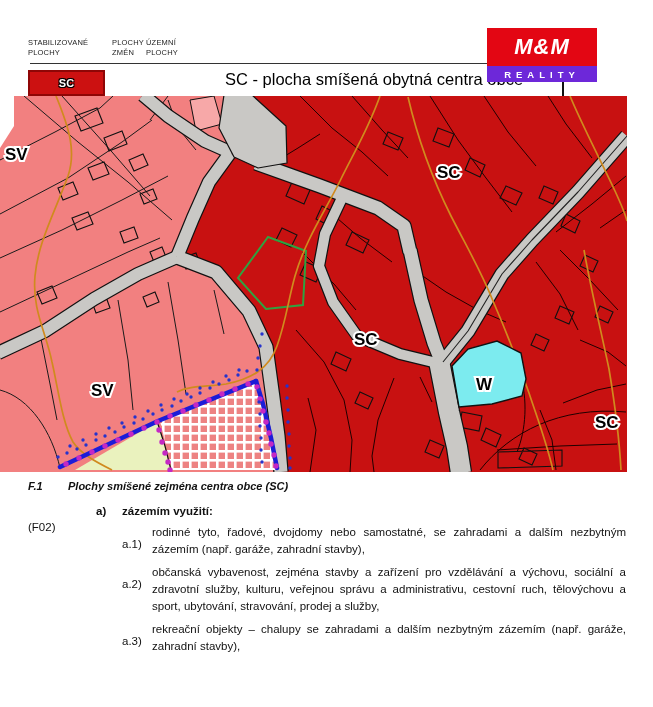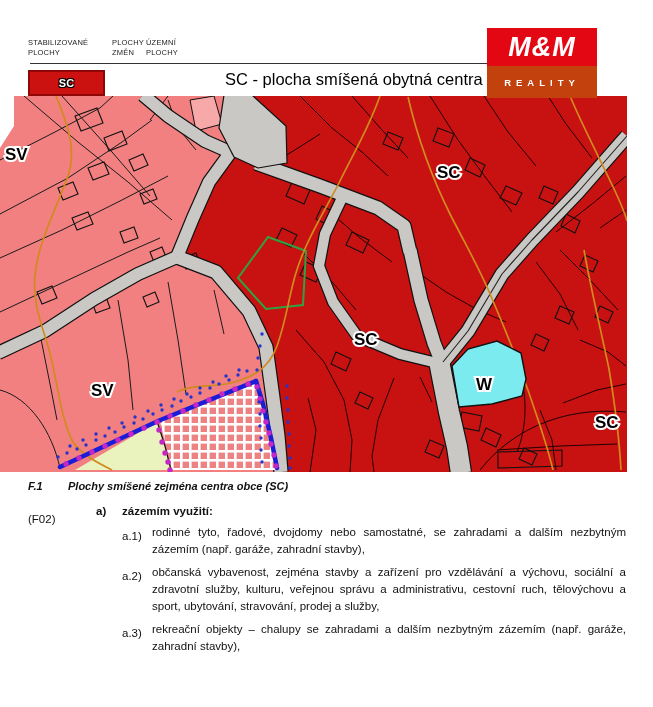--- a/index.html
+++ b/index.html
@@ -12,38 +12,38 @@
               color:#222;letter-spacing:.2px;white-space:nowrap;}
   .lc1{left:28px;width:88px;} .lc2{left:112px;width:56px;} .lc3{left:146px;width:56px;}
   .rule{position:absolute;left:30px;top:63px;width:528px;height:1px;background:#333;}
   .chip{position:absolute;left:28px;top:70px;width:73px;height:22px;background:#CC1111;
         border:2px solid #8F0606;display:flex;align-items:center;justify-content:center;}
   .chip span{font-size:11px;font-weight:bold;color:#fff;
         text-shadow:-1px -1px 0 #000,1px -1px 0 #000,-1px 1px 0 #000,1px 1px 0 #000;}
   .subtitle{position:absolute;left:225px;top:70px;font-size:16.5px;color:#000;z-index:1;white-space:nowrap;}
   .logo{position:absolute;left:487px;top:28px;width:110px;height:52px;z-index:2;}
   .logo-top{height:38px;background:#E30613;display:flex;align-items:center;justify-content:center;
-            color:#fff;font-weight:bold;font-style:italic;font-size:27px;letter-spacing:1px;}
-  .logo-bottom{height:32px;background:#c2410c;display:flex;align-items:center;justify-content:center;
+            color:#fff;font-weight:bold;font-style:italic;font-size:22px;letter-spacing:1px;}
+  .logo-bottom{height:16px;background:#6d28d9;display:flex;align-items:center;justify-content:center;
             color:#fff;font-weight:bold;font-size:9.5px;letter-spacing:5px;}
   .tick{position:absolute;left:562px;top:82px;width:2px;height:14px;background:#111;z-index:1;}
   
   .map{position:absolute;left:0;top:96px;width:653px;height:376px;}
   .map text{font-family:"Liberation Sans","DejaVu Sans",sans-serif;font-weight:bold;font-size:17px;
             fill:#000;stroke:#fff;stroke-width:4px;paint-order:stroke;}
   
   .doc{position:absolute;left:0;top:478px;width:653px;font-size:11.5px;line-height:17px;}
   .sec-head{margin:0 0 8px 28px;font-size:11px;font-weight:bold;font-style:italic;display:flex;}
   .sec-head .fnum{width:40px;flex:0 0 40px;}
   .para{position:relative;margin:0 26px 8px 68px;text-align:justify;}
-  .para .ref{position:absolute;left:-40px;top:8px;}
+  .para .ref{position:absolute;left:-40px;top:16px;}
   .sub-head{margin:0 0 4px 96px;font-weight:bold;display:flex;}
   .sub-head .alab{width:26px;flex:0 0 26px;}
   .item{position:relative;margin:0 27px 6px 152px;text-align:justify;}
-  .item .num{position:absolute;left:-30px;top:4px;}
+  .item .num{position:absolute;left:-30px;top:12px;}
   .b{font-weight:bold;}
 </style>
 </head>
 <body>
 
 <div class="page">
 
 
   <div class="legend-col lc1">
     <div>STABILIZOVANÉ</div>

